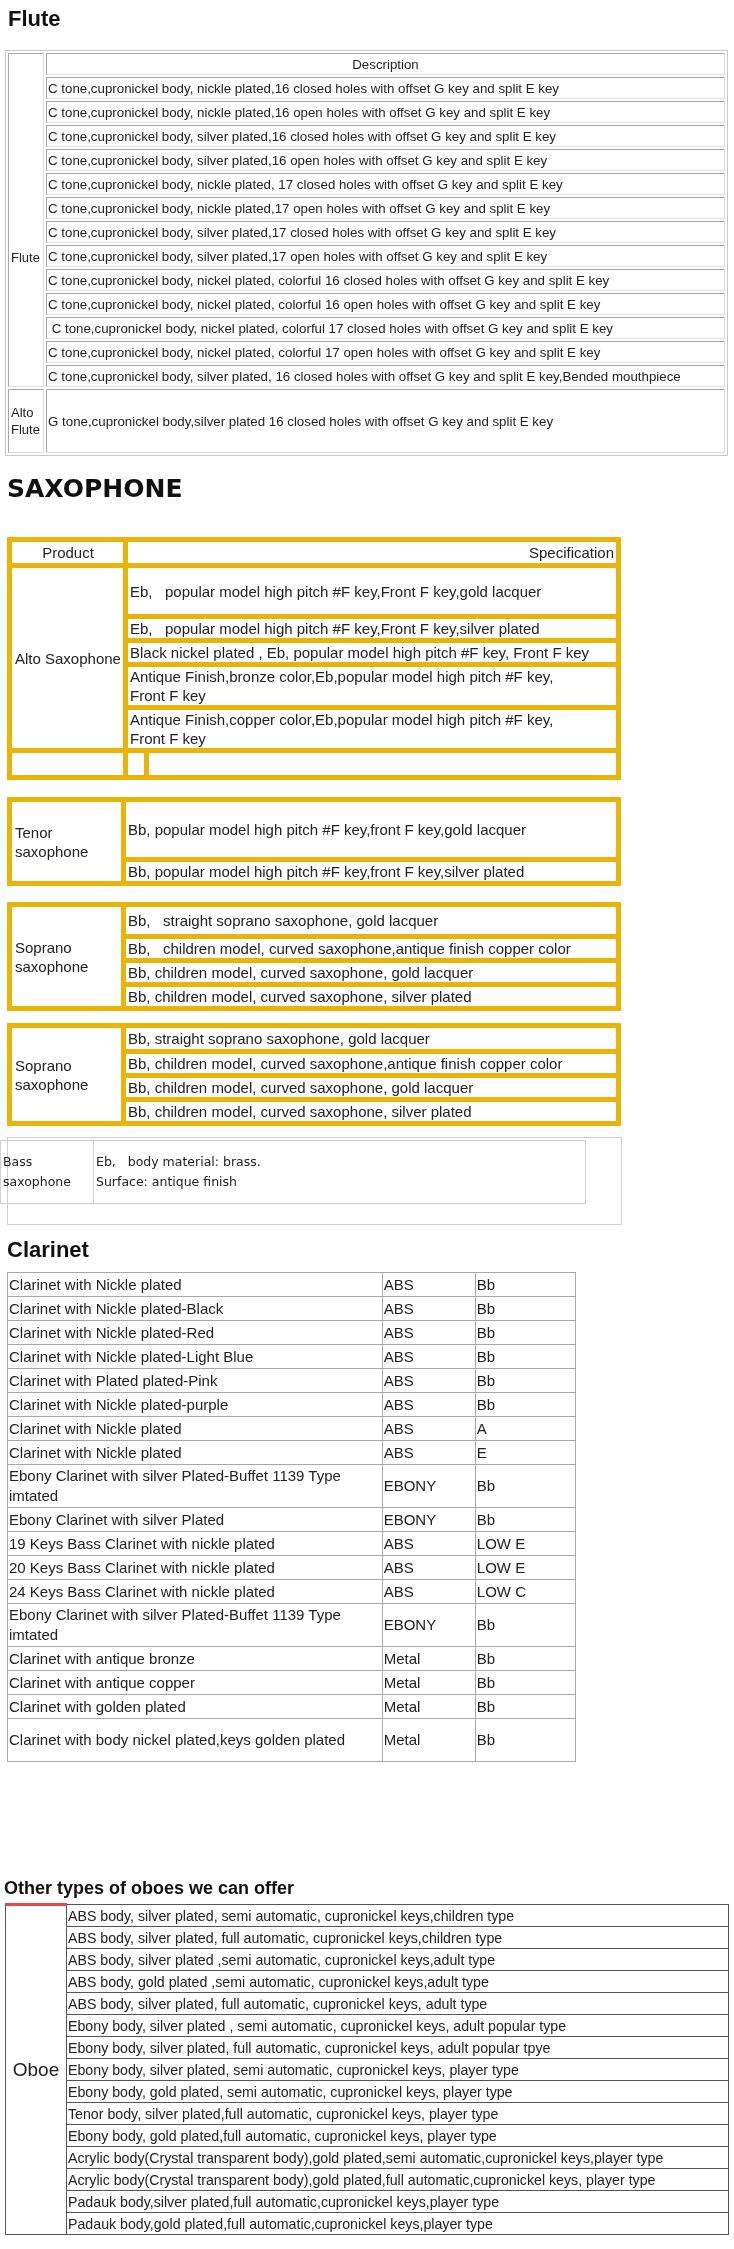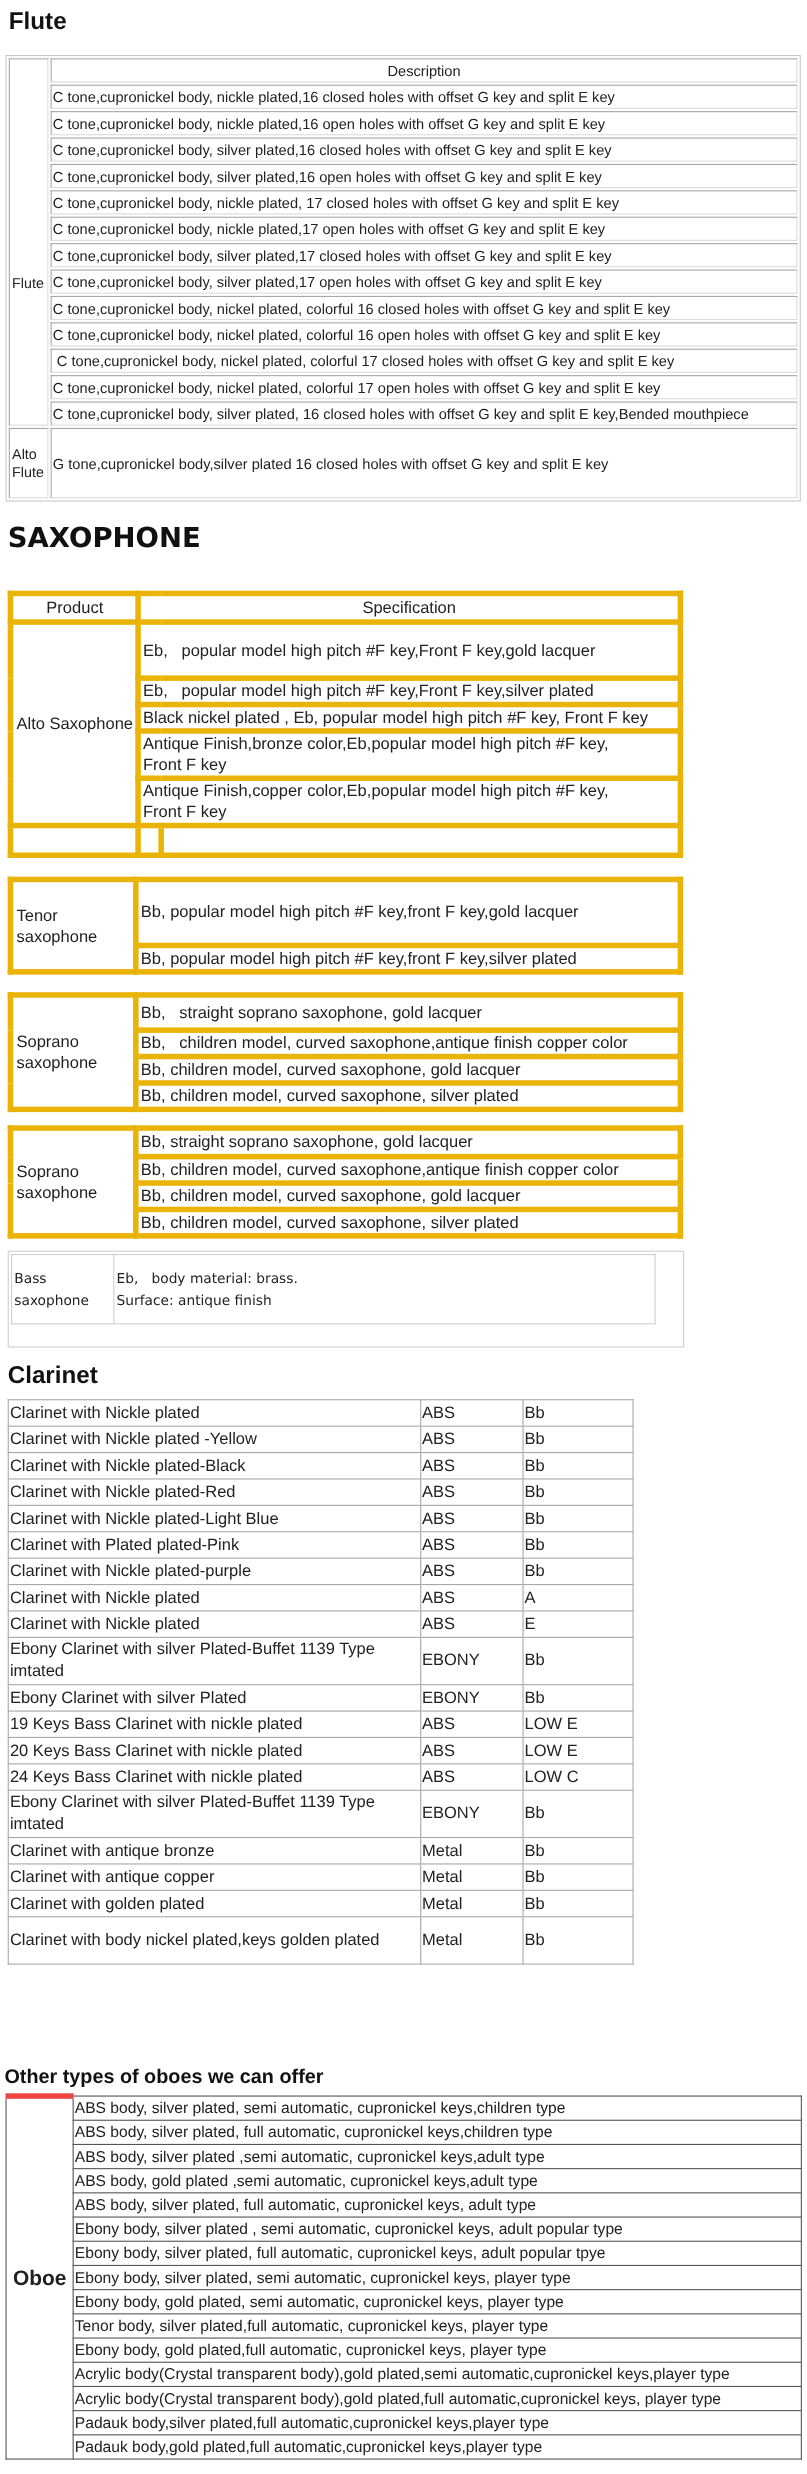--- a/index.html
+++ b/index.html
@@ -13,31 +13,31 @@
   .flute td { border:1px solid #a8a8a8; border-right-color:#dcdcdc; border-bottom-color:#dcdcdc; height:20px; font-size:13.3px; padding:0 1px; }
   .flute td.lbl { width:31px; text-align:left; padding-left:2px; font-size:13px; line-height:17px; white-space:normal; }
   .flute td.hdr { text-align:center; }
 
   
   .sax { border-collapse:collapse; left:7px; width:614px; }
   .sax td { border:5px solid #eab308; font-size:15px; line-height:19px; padding:0 2px; white-space:normal; }
   .sax td.prod { width:106px; padding-left:3px; }
 
   .bass-outer { position:absolute; left:7px; top:1137px; width:613px; height:86px; border:1px solid #cfcfcf; }
-  .bass { border-collapse:collapse; left:10px; top:1140px; width:586px; }
+  .bass { border-collapse:collapse; left:0; top:1140px; width:586px; }
   .bass td { border:1px solid #cfcfcf; font-family:"DejaVu Sans", sans-serif; font-size:12.5px; line-height:20px; white-space:normal; padding:0 2px; }
 
   
   .clar { border-collapse:collapse; left:7px; top:1272px; width:569px; border:1px solid #a0a0a0; }
   .clar td { border:1px solid #a8a8a8; font-size:15px; line-height:20px; height:23px; padding:0 1px; white-space:normal; }
 
   
   .oboe { border-collapse:collapse; left:5px; top:1903px; width:724px; border:1px solid #555; }
   .oboe td { border:1px solid #555; font-size:14.2px; line-height:20px; height:21px; padding:0 1px; }
-  .oboe td.lbl { width:58px; font-weight:bold; font-size:19px; text-align:center; border-top:5px solid #ef4444; }
+  .oboe td.lbl { width:58px; font-weight:normal; font-size:19px; text-align:center; border-top:3px solid #ef4444; }
 </style>
 </head>
 <body>
 
 <h2 class="h-title" style="left:8px; top:6px; font-size:22px;">Flute</h2>
 
 <table class="flute">
   <tbody>
     <tr>
       <td class="lbl" rowspan="14" style="vertical-align:bottom; padding-bottom:120px;">Flute</td>
@@ -88,21 +88,21 @@
     </tr>
   </tbody>
 </table>
 
 <h2 class="h-title" style="left:7px; top:474px; font-size:25px; font-family:'DejaVu Sans', sans-serif;">SAXOPHONE</h2>
 
 <table class="sax" style="top:537px;">
   <tbody>
     <tr style="height:26px;">
       <td class="prod" style="text-align:center;">Product</td>
-      <td colspan="2" style="text-align:center;">Specification</td>
+      <td colspan="2" style="text-align:right;">Specification</td>
     </tr>
     <tr style="height:51px;">
       <td class="prod" rowspan="5">Alto Saxophone</td>
       <td colspan="2" style="white-space:pre;">Eb,   popular model high pitch #F key,Front F key,gold lacquer</td>
     </tr>
     <tr style="height:23px;">
       <td colspan="2" style="white-space:pre;">Eb,   popular model high pitch #F key,Front F key,silver plated</td>
     </tr>
     <tr style="height:23px;">
       <td colspan="2" style="white-space:nowrap;">Black nickel plated , Eb, popular model high pitch #F key, Front F key</td>
@@ -193,25 +193,20 @@
       <col style="width:93px">
       <col style="width:100px">
     </colgroup>
   <tbody id="clar-body">
       <tr>
         <td>Clarinet with Nickle plated</td>
         <td>ABS</td>
         <td>Bb</td>
       </tr>
       <tr>
-        <td>Clarinet with Nickle plated -Yellow</td>
-        <td>ABS</td>
-        <td>Bb</td>
-      </tr>
-      <tr>
         <td>Clarinet with Nickle plated-Black</td>
         <td>ABS</td>
         <td>Bb</td>
       </tr>
       <tr>
         <td>Clarinet with Nickle plated-Red</td>
         <td>ABS</td>
         <td>Bb</td>
       </tr>
       <tr>

